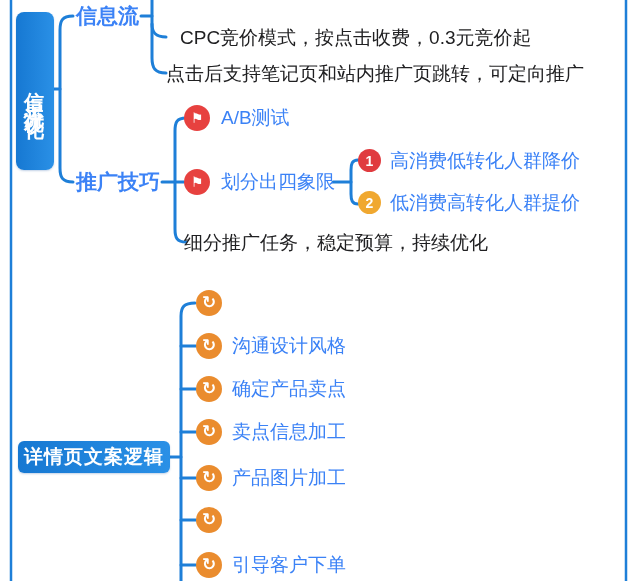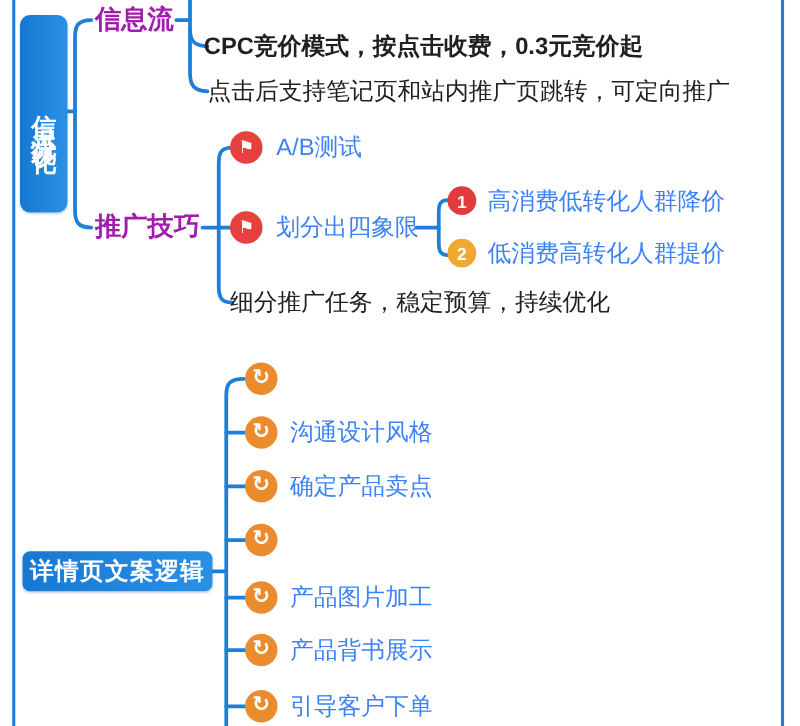--- a/index.html
+++ b/index.html
@@ -23,27 +23,27 @@
     left:16px;top:12px;width:38px;height:154px;
     writing-mode:vertical-rl;text-orientation:upright;
     font-size:20px;letter-spacing:7px;padding-top:4px;
   }
   .root-box.horizontal{
     left:18px;top:441px;width:152px;height:32px;
     font-size:19px;border-radius:6px;letter-spacing:1px;
   }
 
   
-  .branch-label{font-size:21px;font-weight:bold;color:#a21caf;line-height:24px;white-space:nowrap;}
+  .branch-label{font-size:21px;font-weight:bold;color:#3b82f6;line-height:24px;white-space:nowrap;}
   .label-infoflow{left:76px;top:4px;}
   .label-promo{left:76px;top:170px;}
 
   
   .leaf-text{font-size:19px;font-weight:500;color:#202022;line-height:23px;white-space:nowrap;}
-  .leaf-cpc{left:163px;top:26px;font-weight:bold;}
+  .leaf-cpc{left:180px;top:26px;}
   .leaf-jump{left:166px;top:62px;}
   .leaf-subdivide{left:184px;top:231px;}
 
   
   .icon-row{display:flex;align-items:center;white-space:nowrap;}
   .icon-row .row-text{font-size:19px;font-weight:500;color:#3b82f6;}
   .row-ab{left:184px;top:105px;height:26px;gap:11px;}
   .row-quadrant{left:184px;top:169px;height:26px;gap:11px;}
   .row-sub{left:358px;height:23px;gap:9px;}
   .row-sub1{top:149px;}
@@ -138,30 +138,30 @@
       <span class="row-text">沟通设计风格</span>
     </div>
 
     <div class="node icon-row detail-item" style="top: 376px;">
       <span class="circle-icon rotate-icon">↻</span>
       <span class="row-text">确定产品卖点</span>
     </div>
 
     <div class="node icon-row detail-item" style="top: 419px;">
       <span class="circle-icon rotate-icon">↻</span>
+      <span class="row-text">卖点信息加工</span>
     </div>
 
     <div class="node icon-row detail-item" style="top: 465px;">
       <span class="circle-icon rotate-icon">↻</span>
       <span class="row-text">产品图片加工</span>
     </div>
 
     <div class="node icon-row detail-item" style="top: 507px;">
       <span class="circle-icon rotate-icon">↻</span>
-      <span class="row-text">产品背书展示</span>
     </div>
 
     <div class="node icon-row detail-item" style="top: 552px;">
       <span class="circle-icon rotate-icon">↻</span>
       <span class="row-text">引导客户下单</span>
     </div>
   </div>
 
 </div>
 

